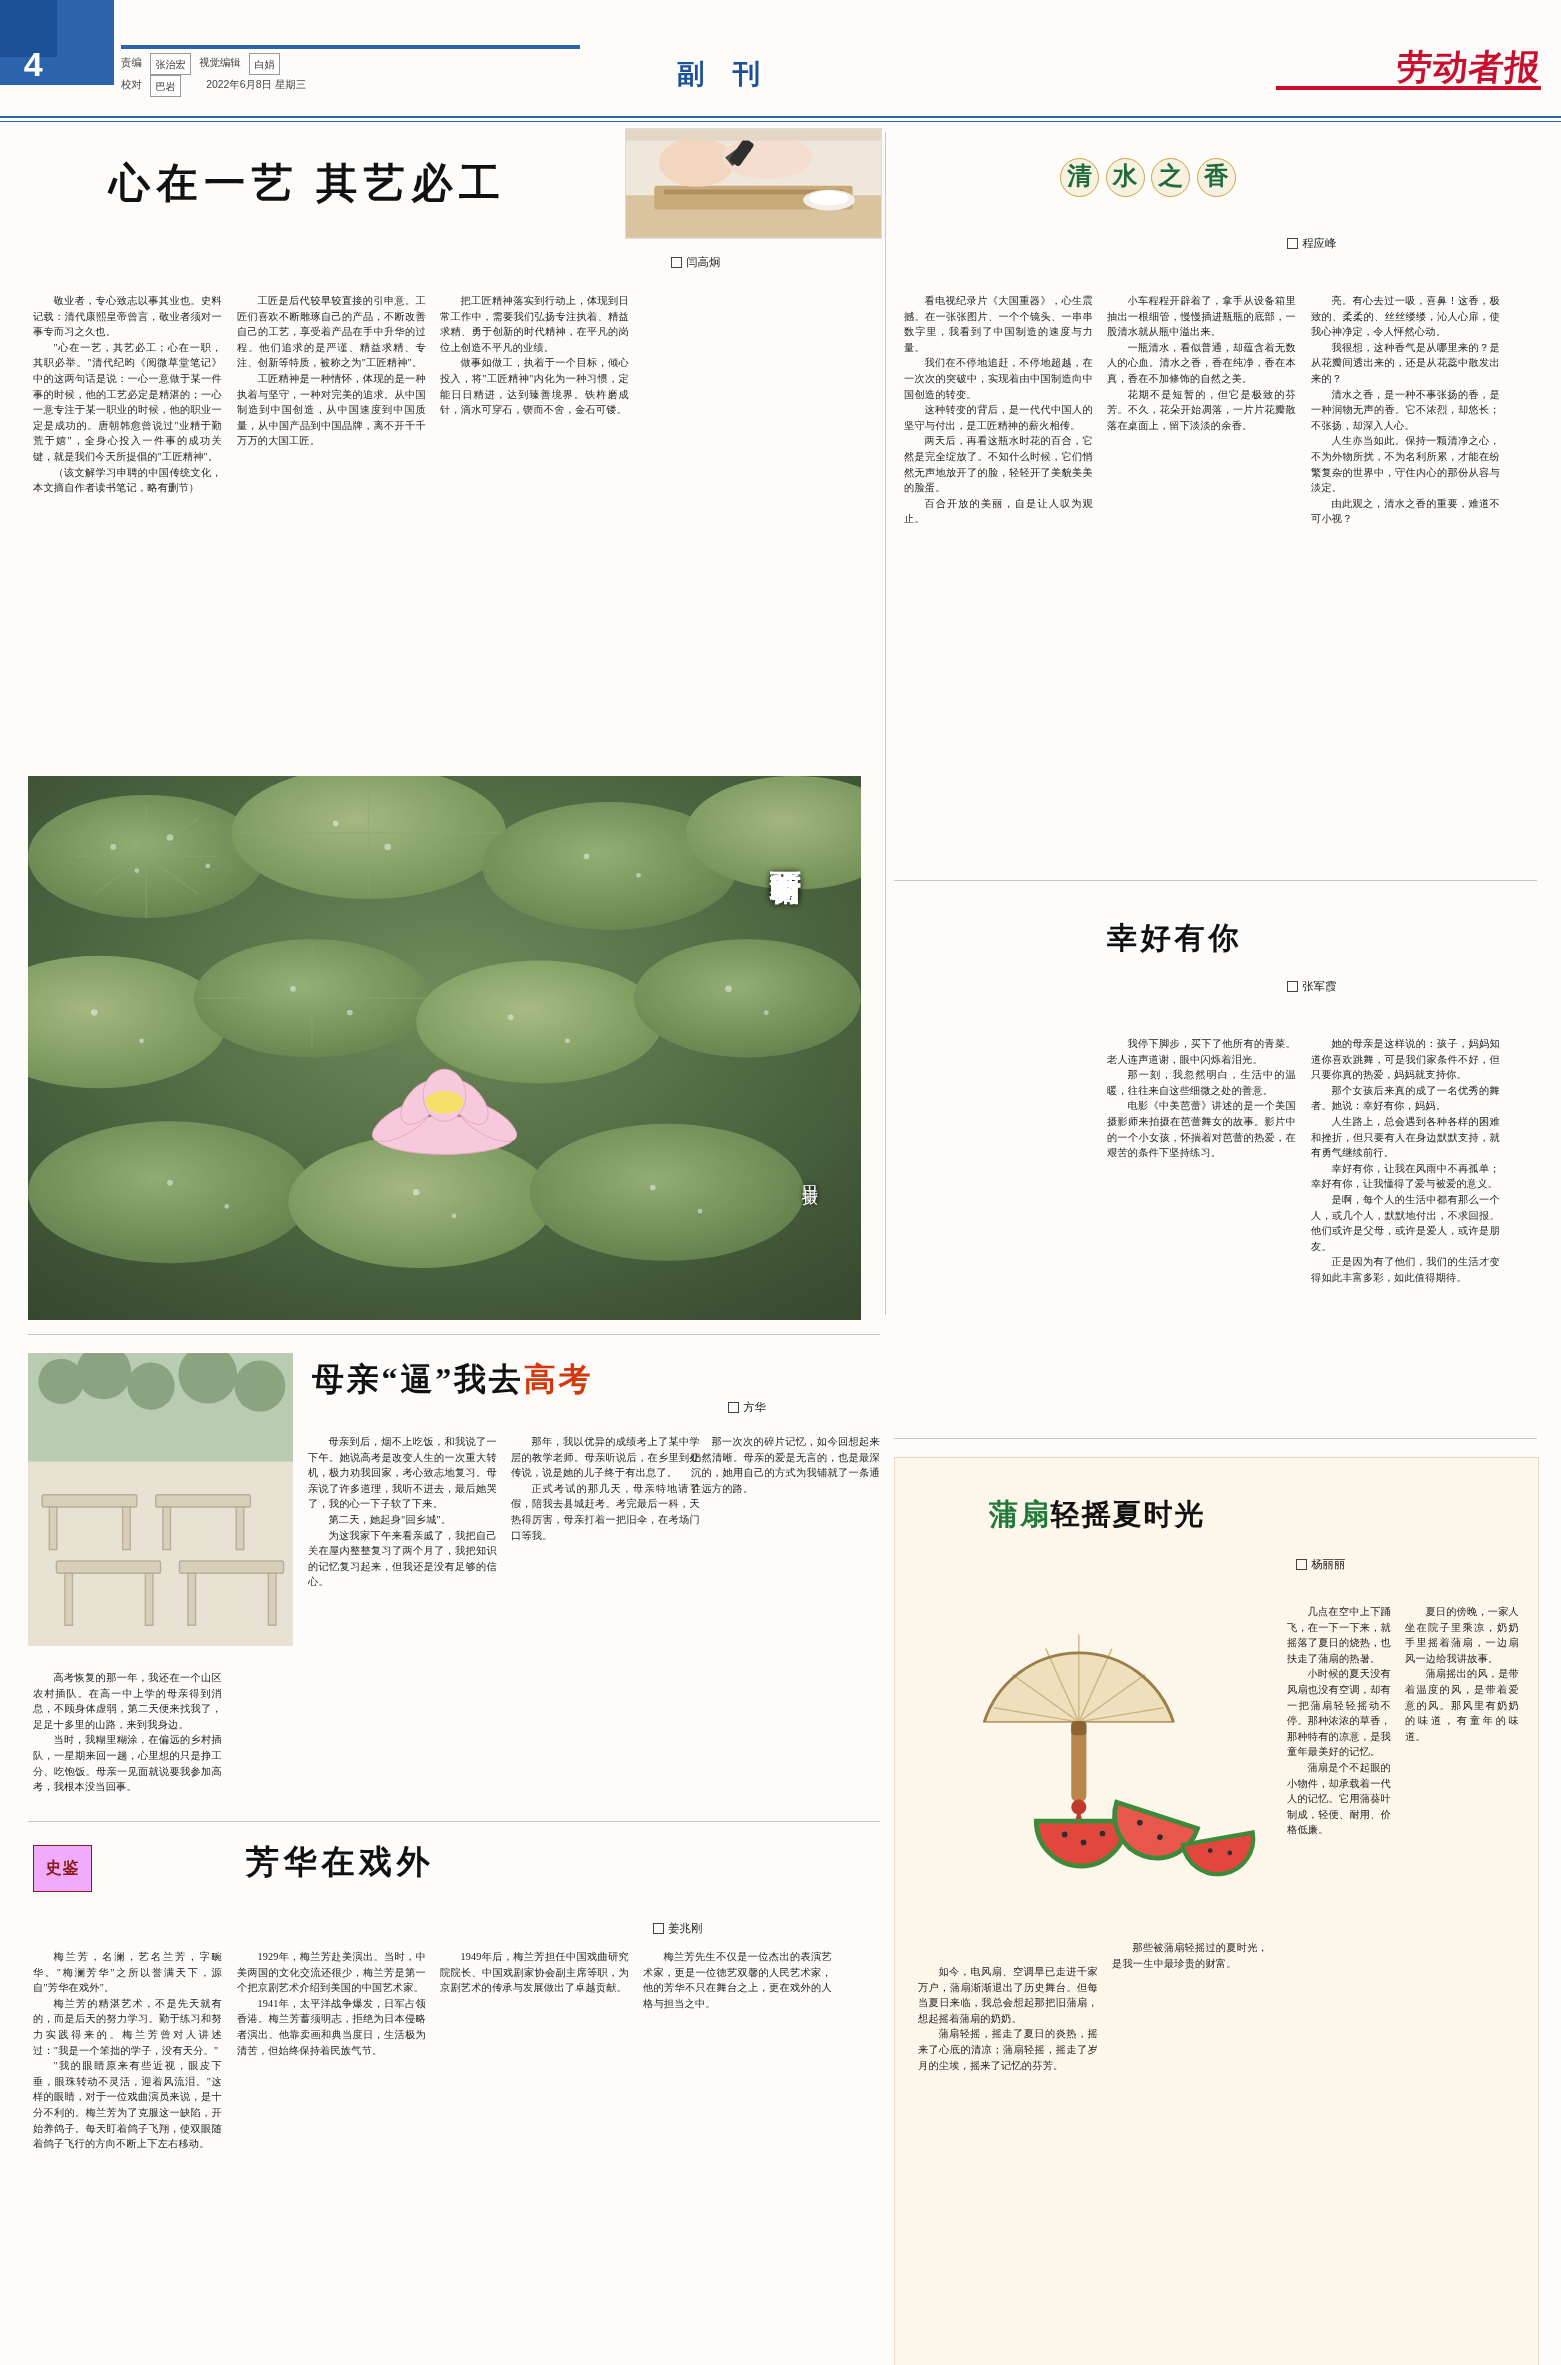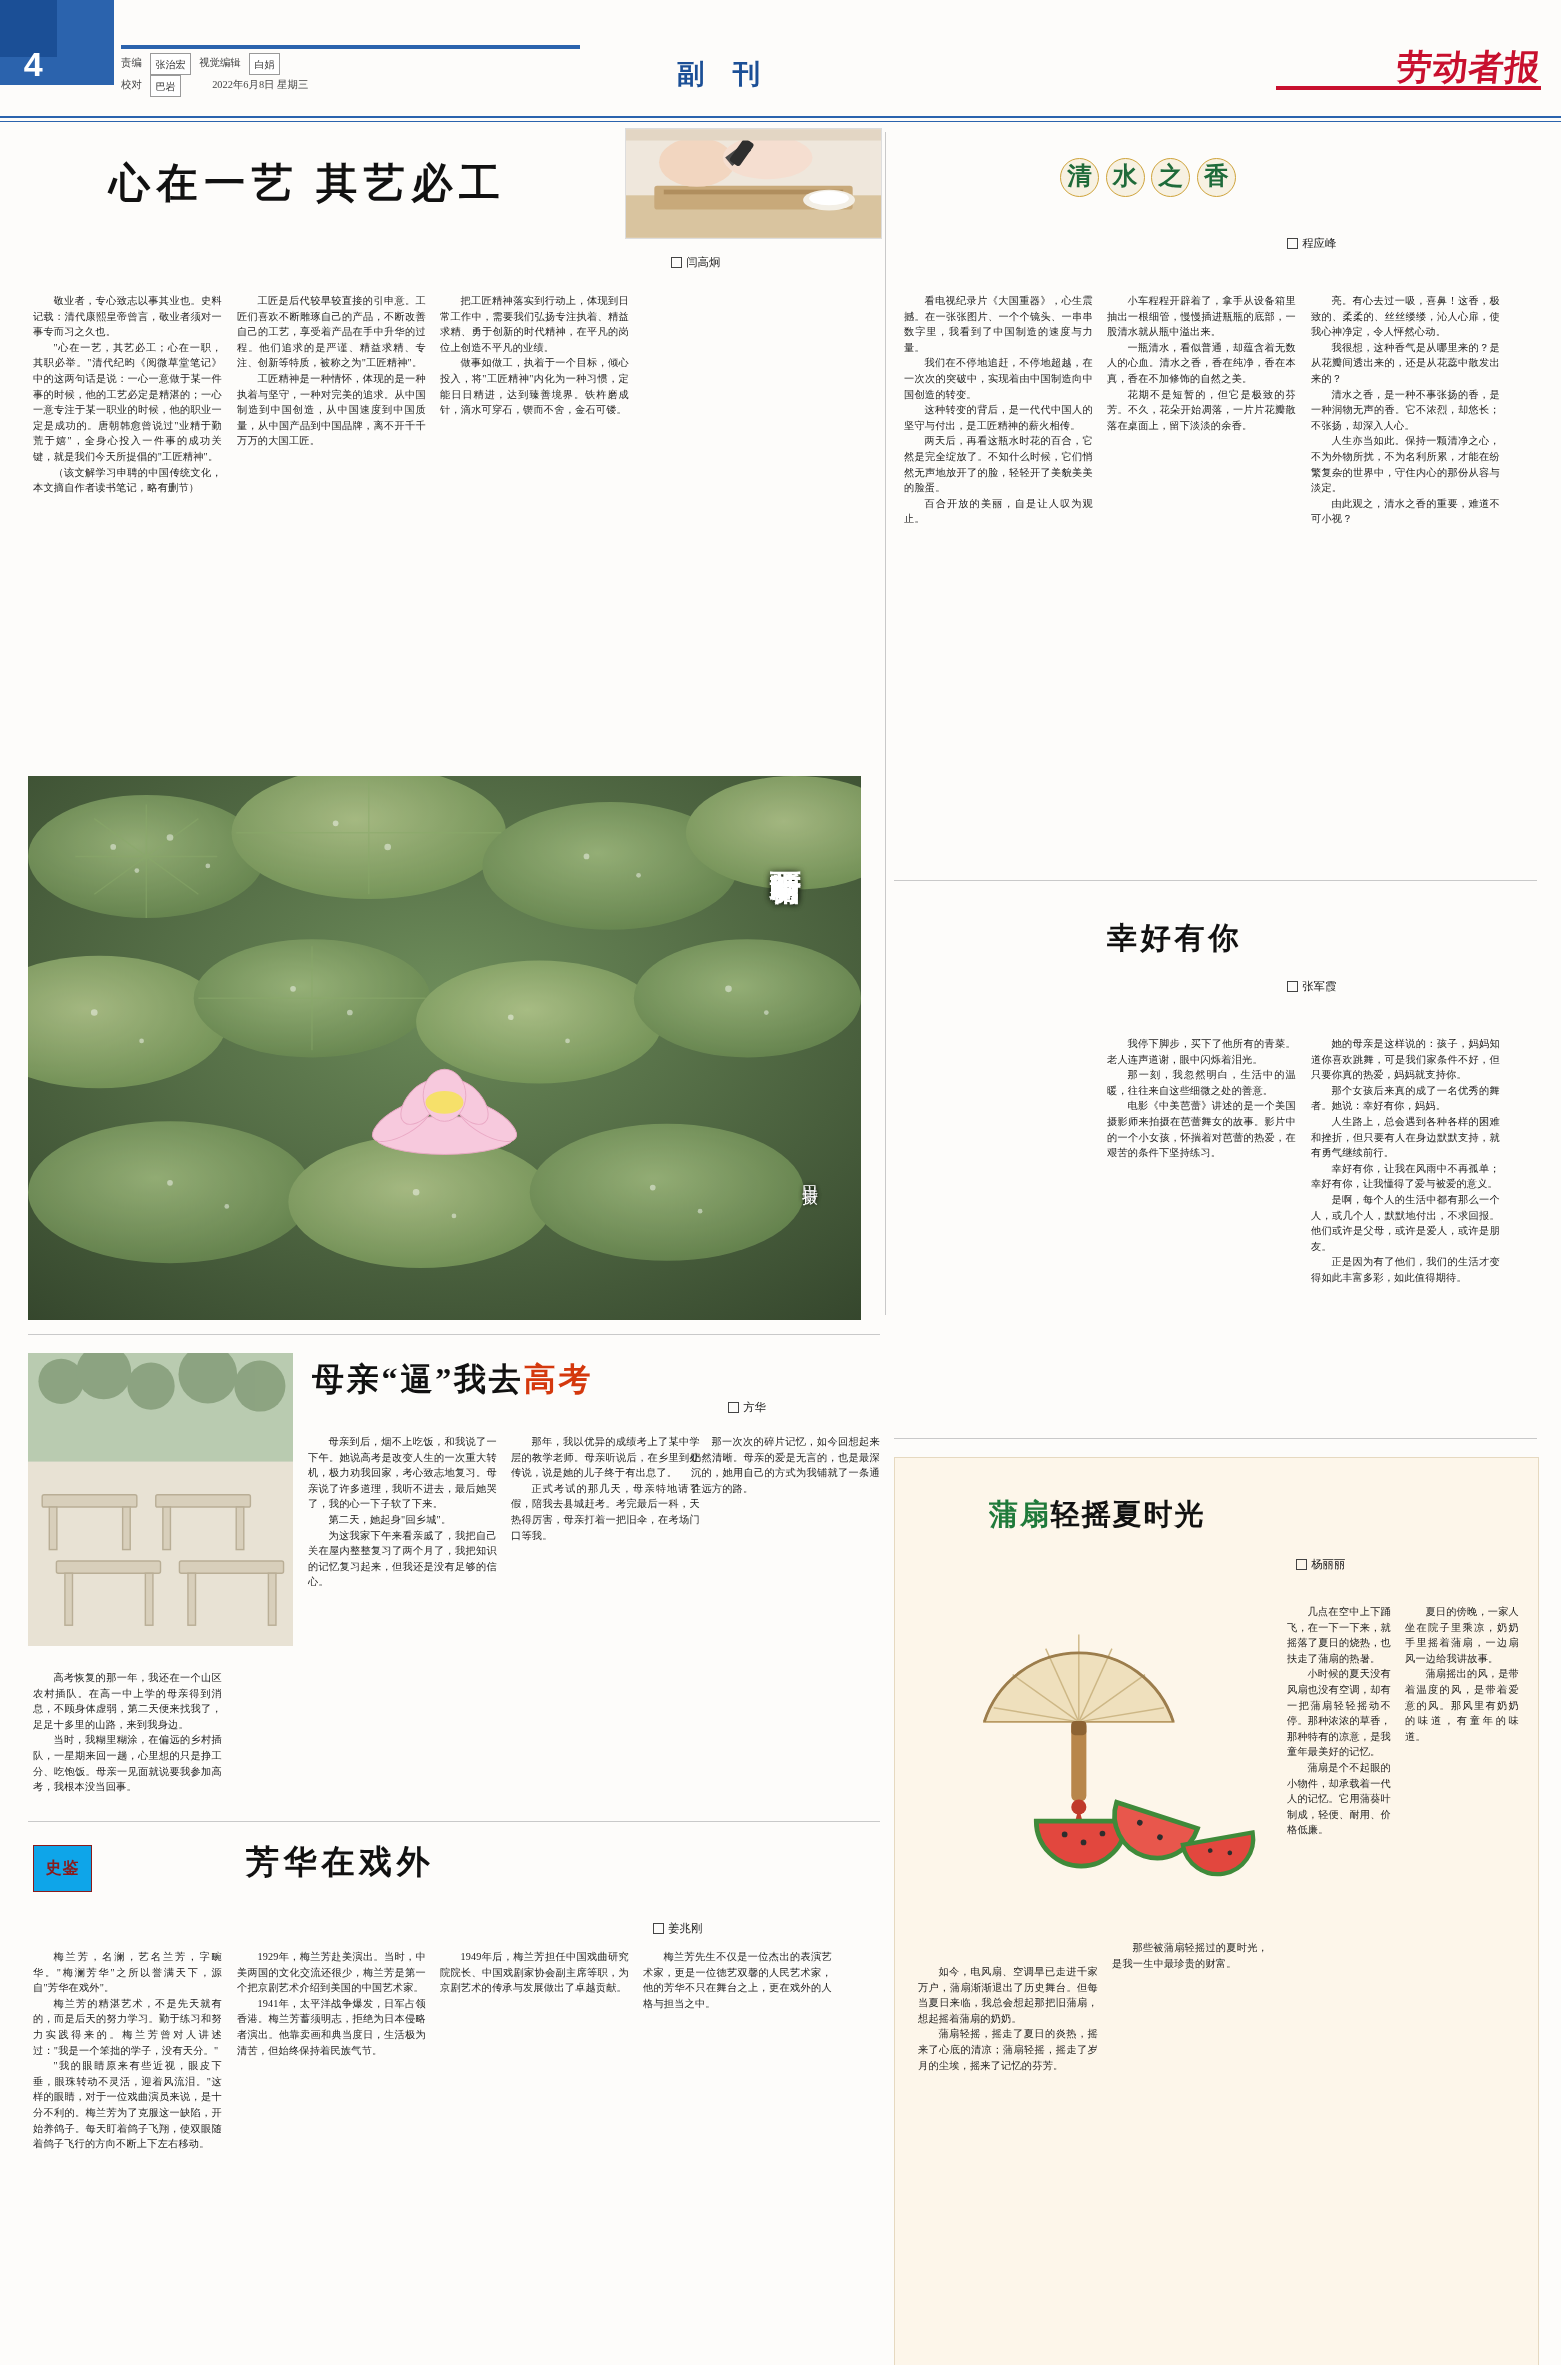--- a/index.html
+++ b/index.html
@@ -131,21 +131,21 @@
   }
   .a3-title .hl{color:#d4380d;}
   .a3-byline{position:absolute;left:688px;top:1400px;padding-left:40px;}
   .a3-photo{
     position:absolute;left:28px;top:1353px;width:265px;height:293px;overflow:hidden;
   }
 
   
   .a4-stamp{
     position:absolute;left:33px;top:1845px;width:57px;height:45px;
-    border:1.9px solid #8a1b1b;background:#0ea5e9;
+    border:1.9px solid #8a1b1b;background:#f0abfc;
     display:flex;align-items:center;justify-content:center;
     color:#8a1b1b;font-size:16px;font-weight:bold;letter-spacing:0.9px;
     font-family:"Liberation Serif",serif;
   }
   .a4-title{
     position:absolute;left:246px;top:1840px;
     font-size:33px;letter-spacing:4.7px;
   }
   .a4-byline{position:absolute;left:653px;top:1921px;}
 
@@ -198,21 +198,21 @@
     <div class="mast-meta">
       <div class="row">
         <span class="lbl">责编</span>
         <span class="box">张治宏</span>
         <span class="lbl">视觉编辑</span>
         <span class="box">白娟</span>
       </div>
       <div class="row">
         <span class="lbl">校对</span>
         <span class="box">巴岩</span>
-        <span class="lbl" style="margin-left:23px;font-family:Liberation Serif, serif;">2022年6月8日 星期三</span>
+        <span class="lbl" style="margin-left:17px;">2022年6月8日 星期三</span>
       </div>
     </div>
 
     <div class="section-title">副 刊</div>
     <div class="logo">劳动者报</div>
     <div class="logo-underline"></div>
     <div class="mast-divider"></div>
     <div class="mast-divider2"></div>
   </div>
 

